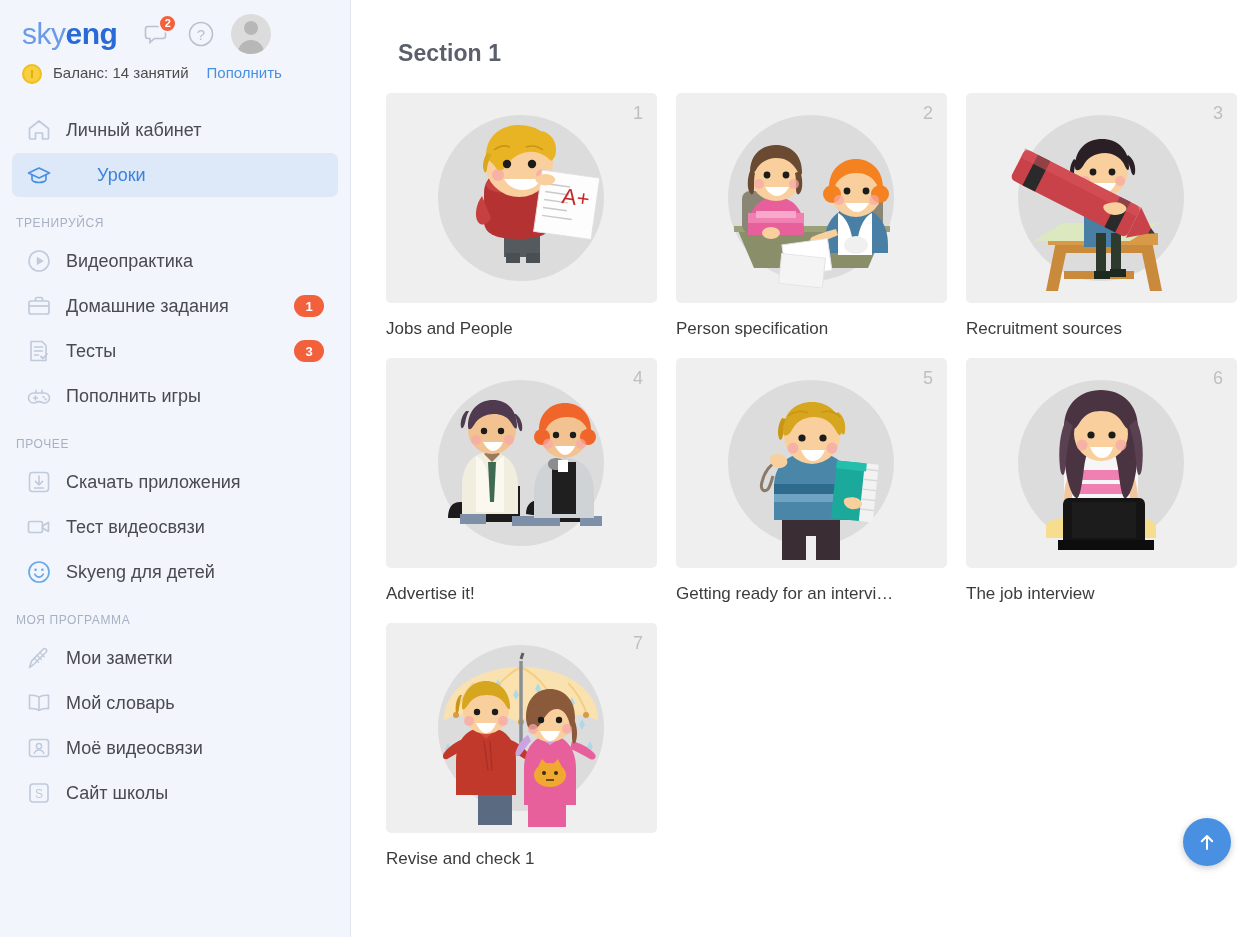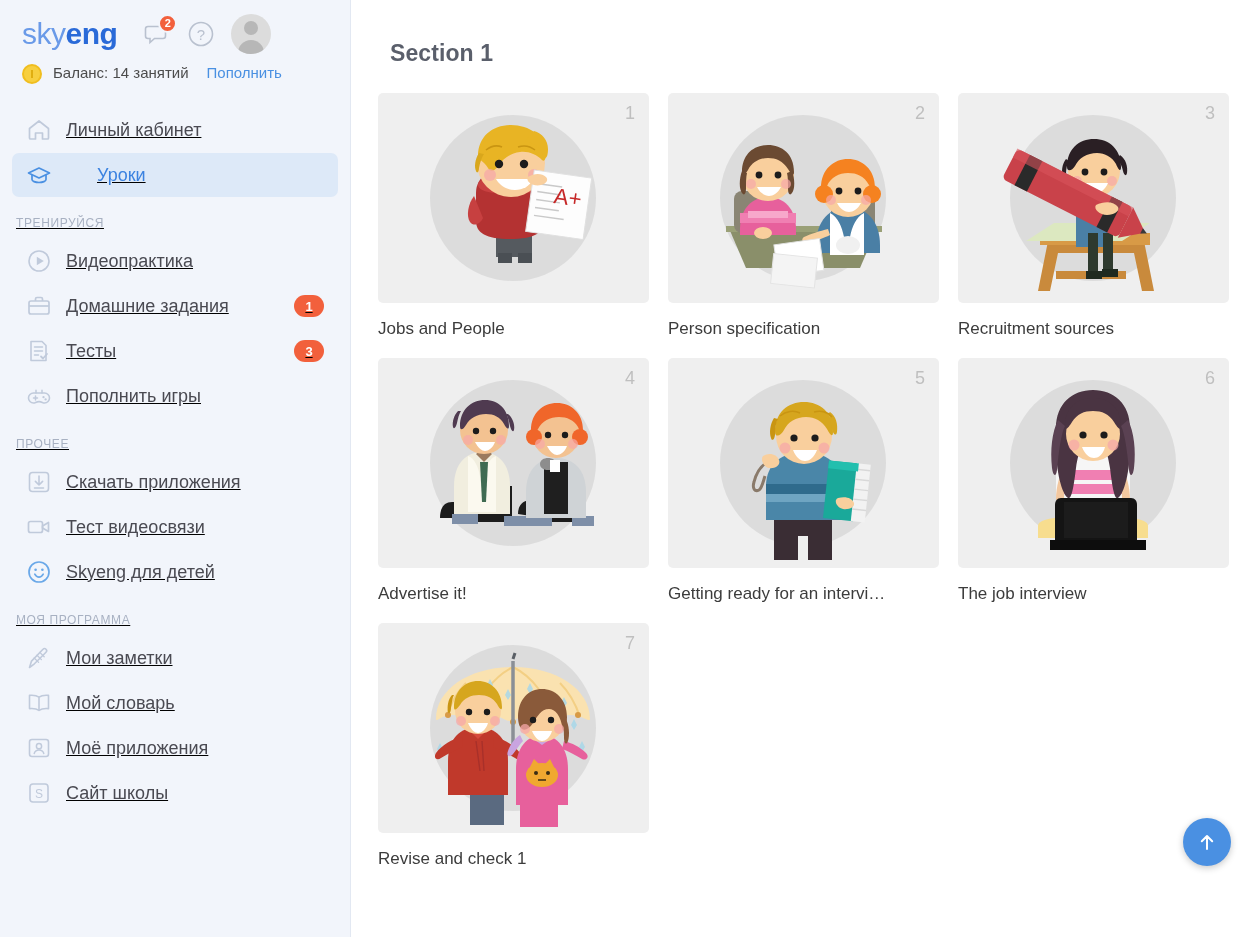--- a/index.html
+++ b/index.html
@@ -2,21 +2,21 @@
 <html><head>
 <meta charset="utf-8">
 <style>
   * { box-sizing: border-box; margin: 0; padding: 0; }
   html, body {
     width: 1251px; height: 937px;
     overflow: hidden;
     font-family: "Liberation Sans", sans-serif;
     background: #ffffff;
   }
-  .app { display: flex; width: 1251px; height: 937px; }
+  .app { display: flex; width: 1251px; height: 937px; gap: 8px; }
 
   
   .sidebar {
     width: 351px; height: 937px;
     background: #f2f5fb;
     border-right: 1px solid #e2e8f2;
     position: relative;
     flex: 0 0 351px;
     overflow: hidden;
   }
@@ -71,21 +71,21 @@
     margin-right: 11px; position: relative; flex: 0 0 20px;
   }
   .coin::after {
     content:''; position:absolute; left:50%; top:50%;
     transform: translate(-50%,-50%);
     width: 2px; height: 8px; background: #e0ae10;
   }
   .balance-text { color: #4c4c4c; font-size: 15px; }
   .topup-link { color: #4a90e2; font-size: 15px; margin-left: 18px; cursor: pointer; }
 
-  .nav { margin-top: 24px; text-decoration: underline; }
+  .nav { margin-top: 24px; }
   .nav-item {
     display: flex; align-items: center;
     height: 44px; margin: 1px 12px;
     padding: 0 14px; border-radius: 7px;
     cursor: pointer; position: relative;
   }
   .nav-item.active { background: #dde9f8; }
   .nav-item .ni-icon {
     width: 26px; height: 26px; flex: 0 0 26px;
     margin-right: 14px;
@@ -299,21 +299,21 @@
           <span class="ni-label">Мой словарь</span>
         </div>
         <div class="nav-item">
           <span class="ni-icon">
             <svg width="26" height="26" viewBox="0 0 26 26">
               <rect x="3.5" y="4.5" width="19" height="17" rx="2.5" fill="none" stroke="currentColor" stroke-width="1.6"></rect>
               <circle cx="13" cy="11.2" r="2.6" fill="none" stroke="currentColor" stroke-width="1.5"></circle>
               <path d="M8.2 18.4c.8-2.2 2.7-3.3 4.8-3.3s4 1.1 4.8 3.3" fill="none" stroke="currentColor" stroke-width="1.5" stroke-linecap="round"></path>
             </svg>
           </span>
-          <span class="ni-label">Моё приложения</span>
+          <span class="ni-label">Моё видеосвязи</span>
         </div>
         <div class="nav-item">
           <span class="ni-icon">
             <svg width="26" height="26" viewBox="0 0 26 26">
               <rect x="4" y="4" width="18" height="18" rx="3" fill="none" stroke="currentColor" stroke-width="1.6"></rect>
               <text x="13" y="18" text-anchor="middle" font-size="12" fill="currentColor" font-family="Liberation Sans, sans-serif">S</text>
             </svg>
           </span>
           <span class="ni-label">Сайт школы</span>
         </div>

